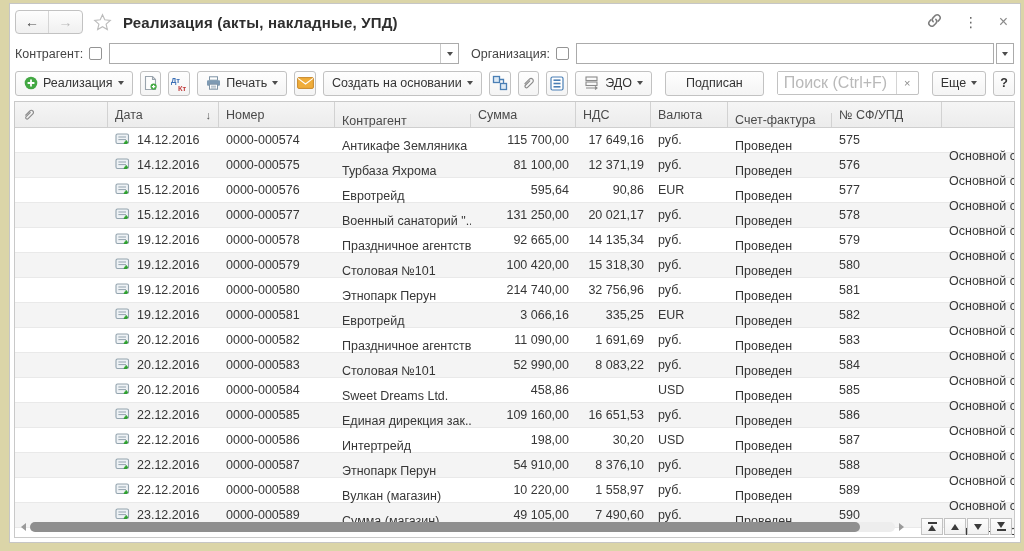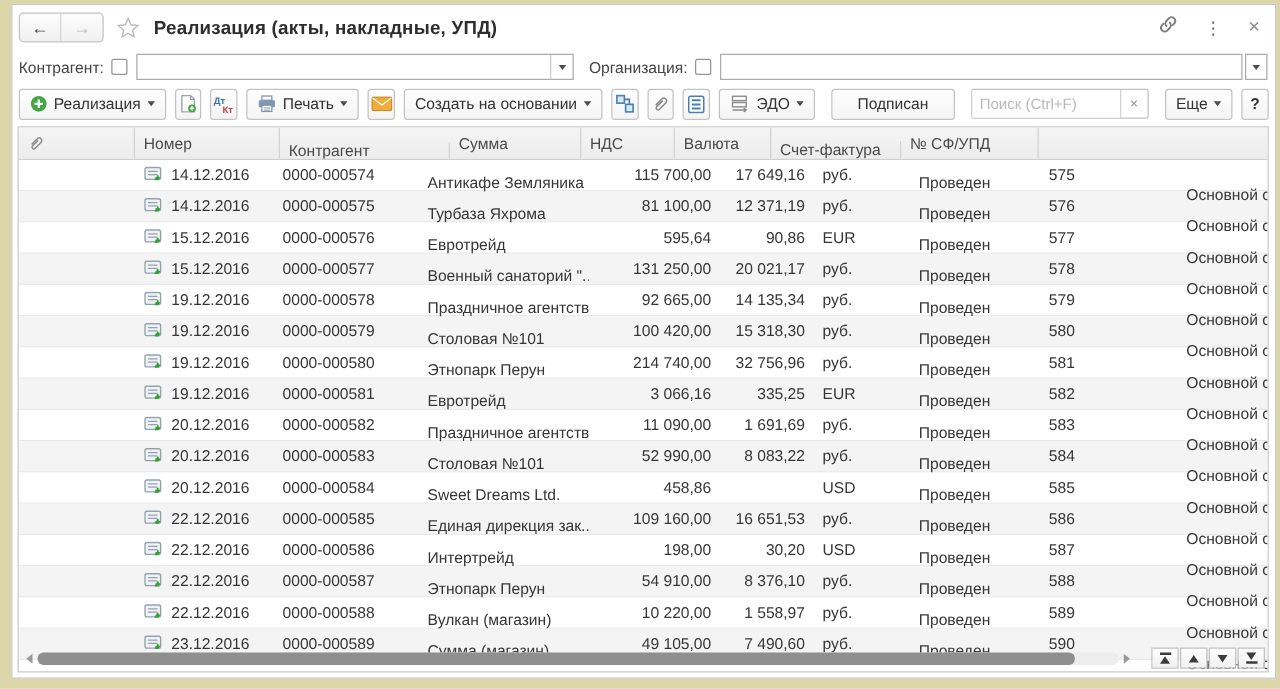--- a/index.html
+++ b/index.html
@@ -30,21 +30,21 @@
   .combo2 { flex:1; }
   .arrowbtn { width:18px; height:21px; border:1px solid #ababab; background:#fff; display:flex; align-items:center; justify-content:center; margin-left:2px; }
   .caret { width:0; height:0; border-left:3.5px solid transparent; border-right:3.5px solid transparent; border-top:4px solid #4d4d4d; }
   .orggap { margin-left:12px; }
 
   
   .toolbar { height:32px; display:flex; align-items:center; padding:0 5px; gap:7px; }
   .btn { height:25px; border:1px solid #c2c2c2; border-radius:3px; background:linear-gradient(#fefefe,#f4f4f4); display:flex; align-items:center; gap:5px; padding:0 8px; font-size:12.5px; color:#333; white-space:nowrap; cursor:default; }
   .btn.icononly { width:27px; padding:0; justify-content:center; }
   .searchwrap { height:24px; border:1px solid #c2c2c2; border-radius:2px; background:#fff; display:flex; align-items:stretch; width:142px; }
-  .searchwrap input { border:none; outline:none; flex:1; min-width:0; font-size:12px; padding:0 6px; color:#333; font-family:"Liberation Sans",sans-serif; }
+  .searchwrap input { border:none; outline:none; flex:1; min-width:0; font-size:16px; padding:0 6px; color:#333; font-family:"Liberation Sans",sans-serif; }
   .searchwrap input::placeholder { color:#b9b9b9; }
   .search-x { width:22px; border-left:1px solid #d4d4d4; display:flex; align-items:center; justify-content:center; color:#8a8a8a; font-size:11px; }
   .gap-l { margin-left:6px; }
 
   
   .tablewrap { position:absolute; left:4px; right:5px; top:97px; height:437px; border:1px solid #c9c9c9; background:#fff; overflow:hidden; }
   .thead { display:flex; height:26px; background:linear-gradient(#f5f5f5,#ececec); border-bottom:1px solid #cfcfcf; }
   .th { display:flex; align-items:center; padding:0 7px; font-size:12.5px; color:#4a4a4a; border-right:1px solid #d2d2d2; overflow:hidden; white-space:nowrap; }
   .th:last-child { border-right:none; }
   .tr { display:flex; height:25px; align-items:center; border-bottom:1px solid #e9e9e9; background:#fff; }
@@ -207,20 +207,24 @@
     </div>
   </div>
 
   <div class="tablewrap">
     <div class="thead" id="thead">
         <div class="th c0">
           <svg width="14" height="14" viewBox="0 0 16 16">
             <path d="M4.2 8.2 L9 3.4 a2.4 2.4 0 0 1 3.4 3.4 L7 12.2 a1.6 1.6 0 0 1-2.3-2.3 L9.4 5.2" fill="none" stroke="#8a8a8a" stroke-width="1.3" stroke-linecap="round"></path>
           </svg>
         </div>
+        <div class="th c1">
+          <span>Дата</span>
+          <span class="sort">↓</span>
+        </div>
         <div class="th c2">Номер</div>
         <div class="th c3">Контрагент</div>
         <div class="th c4">Сумма</div>
         <div class="th c5">НДС</div>
         <div class="th c6">Валюта</div>
         <div class="th c7">Счет-фактура</div>
         <div class="th c8">№ СФ/УПД</div>
         <div class="th c9">Склад</div>
       </div>
     <div id="tbody">

